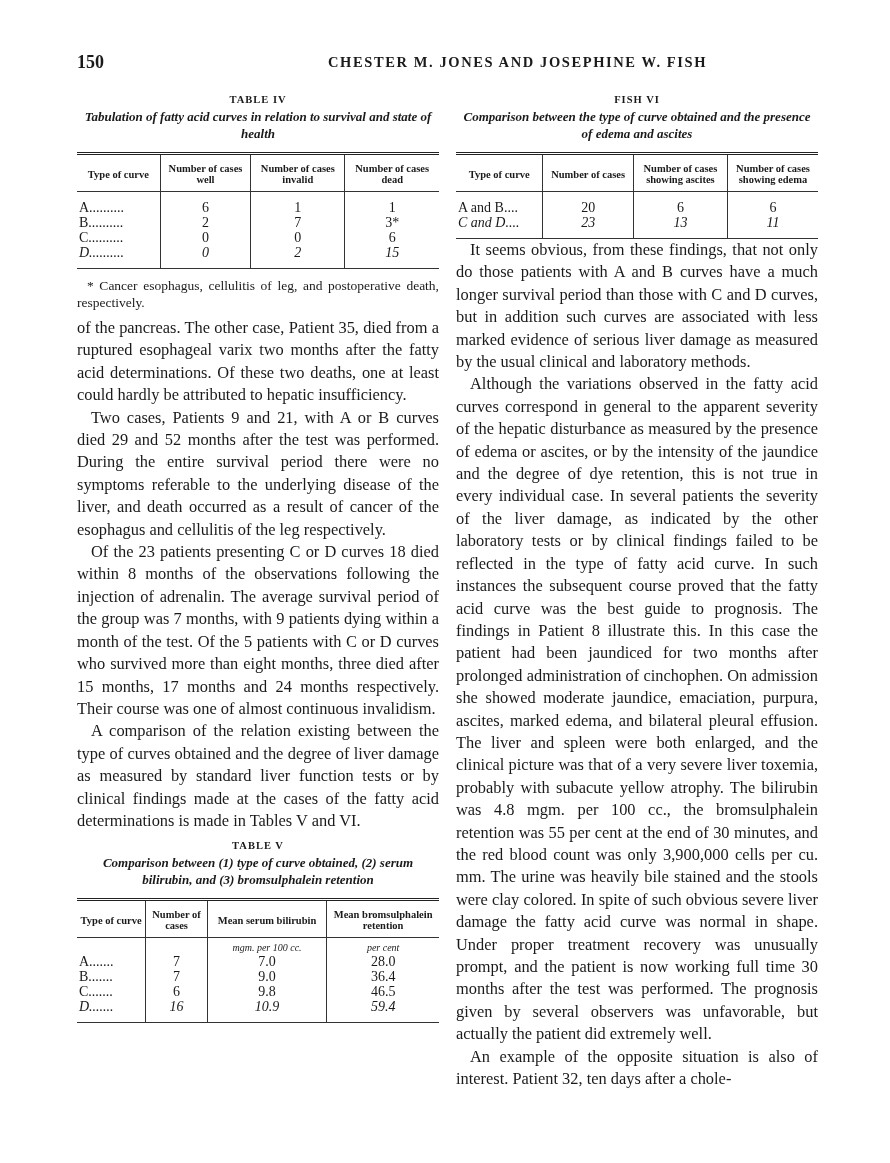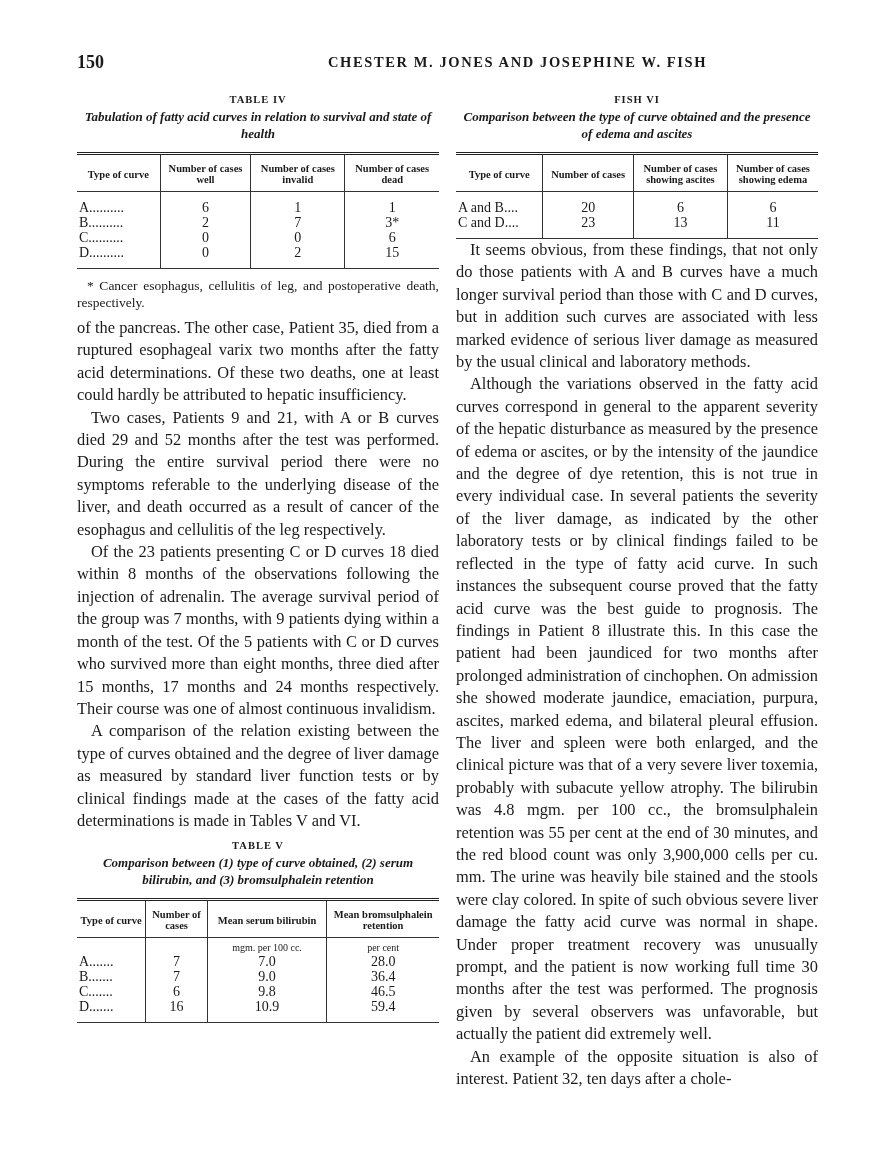--- a/index.html
+++ b/index.html
@@ -12,22 +12,22 @@
   .col-right { left: 456px; top: 90px; }
   .tbl-label { text-align: center; font-size: 10.5px; font-weight: bold; letter-spacing: 1px; margin: 4px 0 3px; }
   .tbl-caption { text-align: center; font-style: italic; font-weight: bold; font-size: 13px; line-height: 17px; padding: 0 4px; }
   table.data { width: 100%; border-collapse: collapse; margin-top: 10px; font-size: 14px; }
   table.data { border-top: 3px double #222; border-bottom: 1.5px solid #333; }
   table.data th { font-weight: bold; font-size: 10.5px; line-height: 11px; text-align: center; padding: 8px 2px 6px; border-bottom: 1px solid #333; vertical-align: middle; }
   table.data td { text-align: center; line-height: 15px; padding: 0 2px; }
   table.data th + th, table.data td + td { border-left: 1px solid #333; }
   table.data td.rowlbl { text-align: left; padding-left: 2px; }
   table.data tr.first td { padding-top: 8px; }
-  table.data tr.last td { padding-bottom: 8px; }
-  table.data tr.units td { font-size: 10px; padding-top: 4px; line-height: 12px; }
+  table.data tr.last td { padding-bottom: 8px; font-style: italic; }
+  table.data tr.units td { font-style: italic; font-size: 10px; padding-top: 4px; line-height: 12px; }
   .footnote { font-size: 13.5px; line-height: 17px; margin-top: 8px; text-indent: 10px; text-align: justify; }
   .para { font-size: 16.4px; line-height: 22.4px; text-align: justify; margin: 0; }
   .para.indent { text-indent: 14px; }
   .mt6 { margin-top: 6px; }
 </style>
 </head>
 <body>
 
 <div class="page-num">150</div>
 <div class="running-head">CHESTER M. JONES AND JOSEPHINE W. FISH</div>

